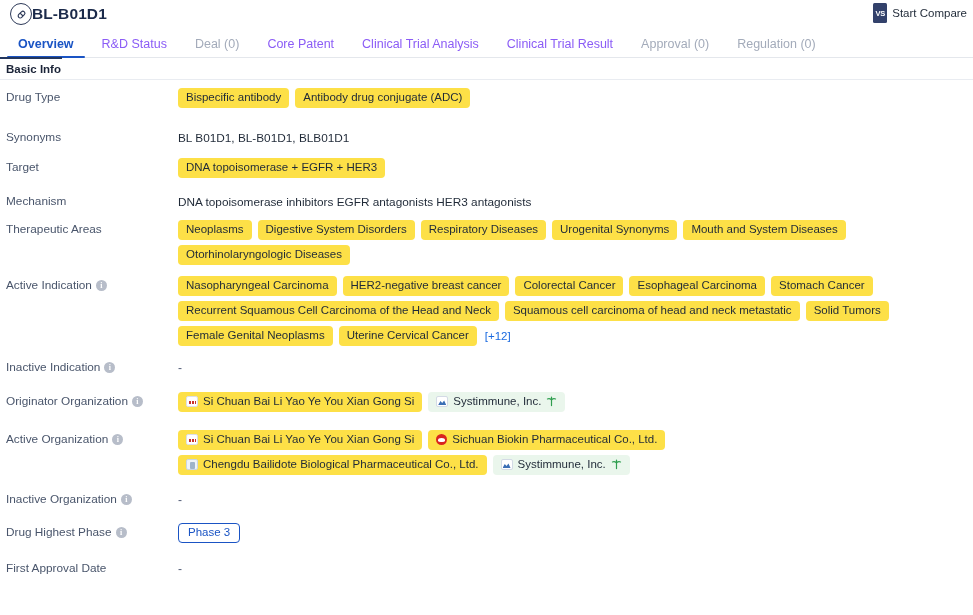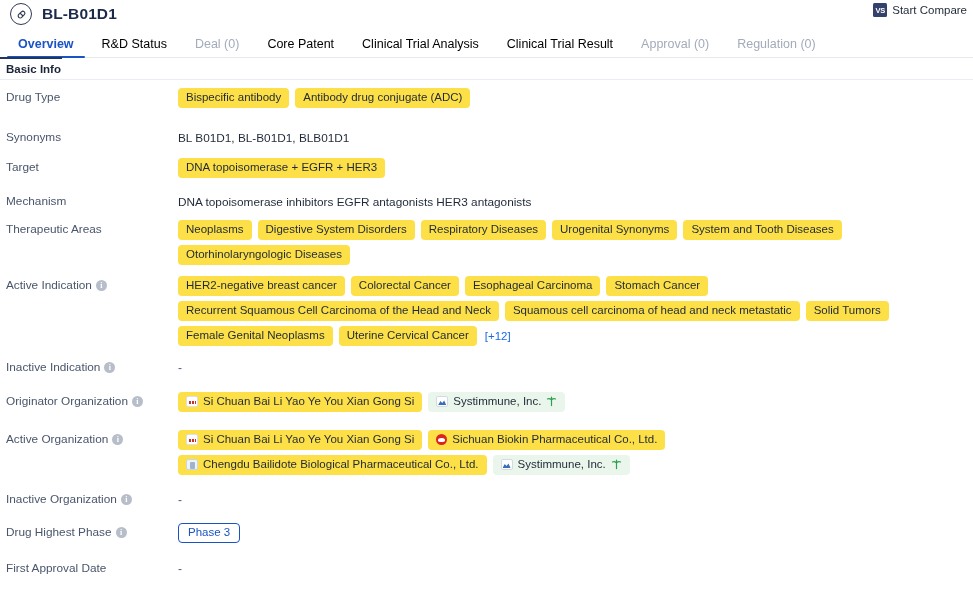--- a/index.html
+++ b/index.html
@@ -27,32 +27,31 @@
     display: flex; align-items: center; justify-content: center;
     flex: 0 0 auto;
     margin-left: 2px;
   }
   .drug-icon svg { display: block; }
   .drug-title {
     font-size: 15.5px;
     font-weight: bold;
     color: #1b2a4a;
     letter-spacing: .1px;
-    margin-left: 10px;
     white-space: nowrap;
   }
   .compare {
     position: absolute;
     right: 6px; top: 3px;
     display: flex; align-items: center;
     gap: 5px;
     cursor: pointer;
   }
   .vs-badge {
-    width: 14px; height: 14px;
+    width: 14px; height: 20px;
     background: #33416b;
     color: #ffffff;
     font-size: 7.5px;
     font-weight: bold;
     border-radius: 1.5px;
     display: flex; align-items: center; justify-content: center;
     letter-spacing: -0.2px;
   }
   .compare-label {
     font-size: 11.5px;
@@ -65,21 +64,21 @@
     position: relative;
     display: flex;
     align-items: flex-end;
     gap: 0;
     height: 30px;
     padding: 0 0 0 4px;
     border-bottom: 1px solid #e4e7ec;
   }
   .tab {
     font-size: 12.5px;
-    color: #000000;
+    color: #8b5cf6;
     padding: 0 14px 7px 14px;
     white-space: nowrap;
     cursor: pointer;
     position: relative;
     line-height: 1;
   }
   .tab.active {
     color: #1a54c4;
     font-weight: bold;
   }
@@ -345,31 +344,32 @@
 
   <div class="row" style="min-height:48px;padding-top:6px;">
     <div class="row-label">
       <span>Therapeutic Areas</span>
     </div>
     <div class="row-value">
       <span class="tag">Neoplasms</span>
       <span class="tag">Digestive System Disorders</span>
       <span class="tag">Respiratory Diseases</span>
       <span class="tag">Urogenital Synonyms</span>
-      <span class="tag">System and Tooth Diseases</span>
+      <span class="tag">Mouth and System Diseases</span>
       <span class="tag">Otorhinolaryngologic Diseases</span>
     </div>
   </div>
 
   <div class="row" style="min-height:70px;padding-top:9px;">
     <div class="row-label">
       <span>Active Indication</span>
       <span class="info-icon">i</span>
     </div>
     <div class="row-value">
+      <span class="tag">Nasopharyngeal Carcinoma</span>
       <span class="tag">HER2-negative breast cancer</span>
       <span class="tag">Colorectal Cancer</span>
       <span class="tag">Esophageal Carcinoma</span>
       <span class="tag">Stomach Cancer</span>
       <span class="tag">Recurrent Squamous Cell Carcinoma of the Head and Neck</span>
       <span class="tag">Squamous cell carcinoma of head and neck metastatic</span>
       <span class="tag">Solid Tumors</span>
       <span class="tag">Female Genital Neoplasms</span>
       <span class="tag">Uterine Cervical Cancer</span>
       <span class="plus-link">[+12]</span>

